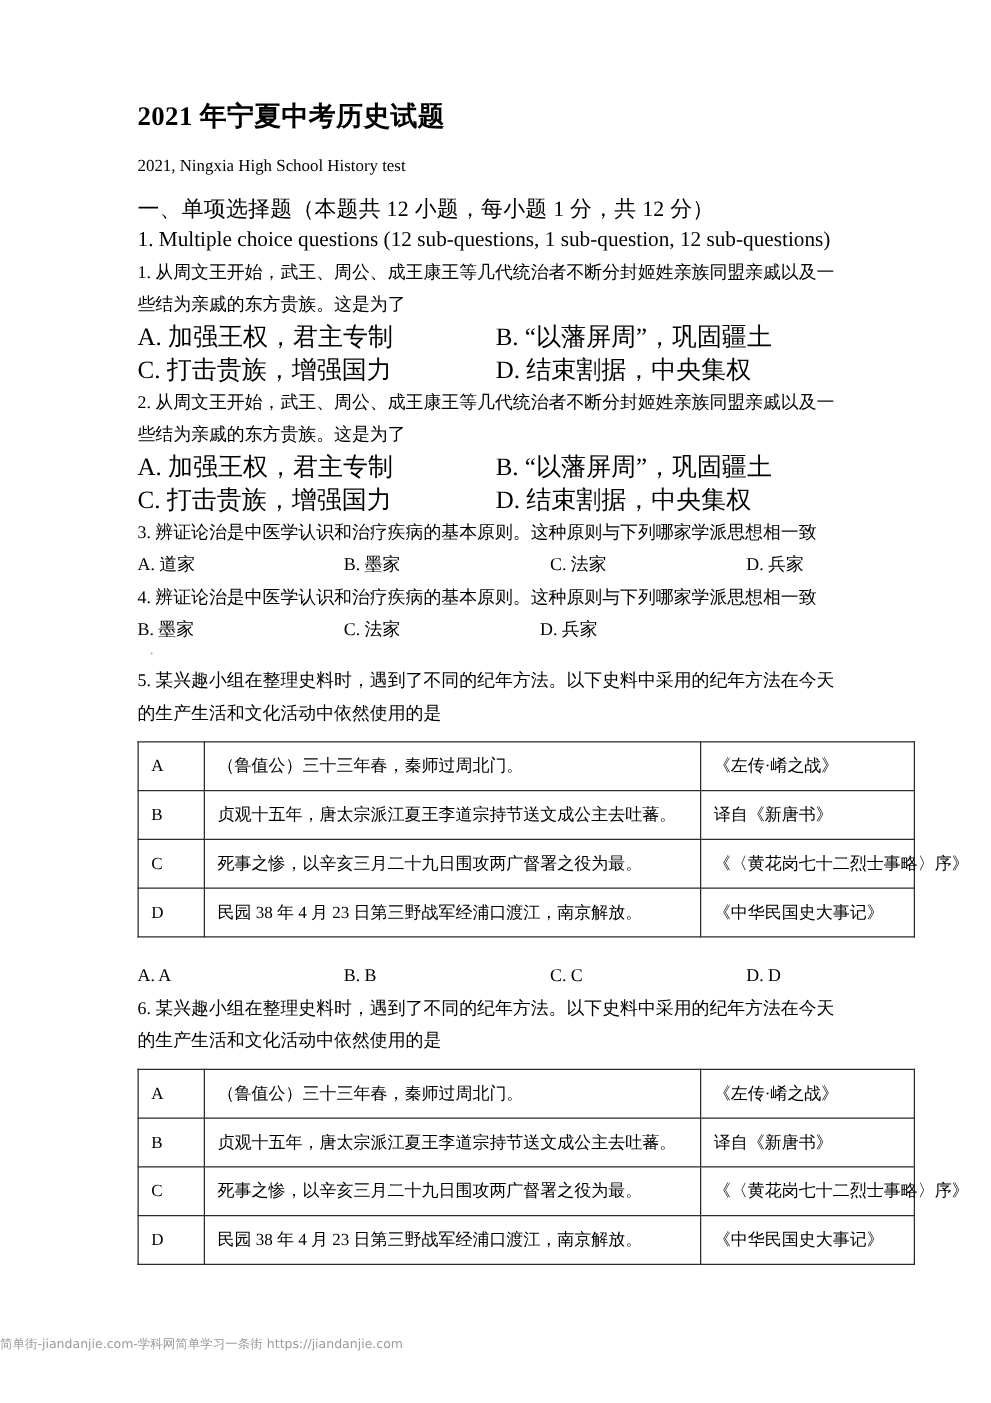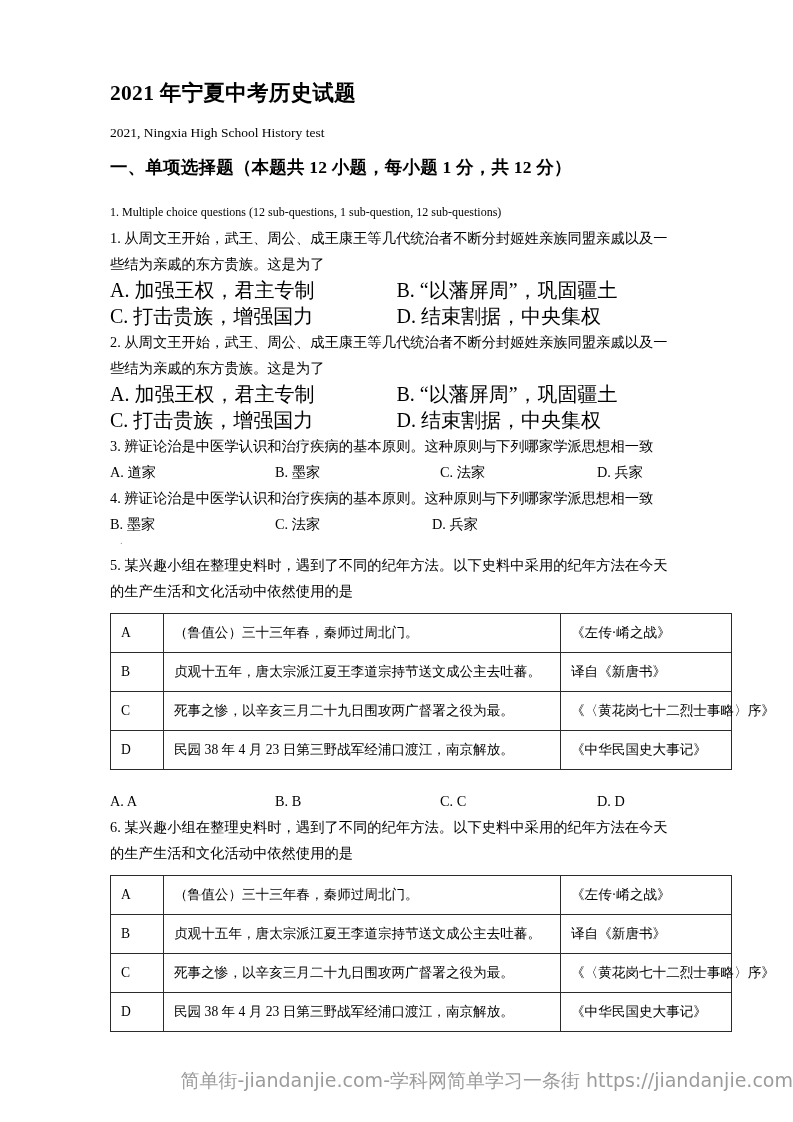--- a/index.html
+++ b/index.html
@@ -34,32 +34,31 @@
     padding-top: 78px;
   }
   .doc-subtitle {
     font-size: 13.5px;
     font-weight: normal;
     margin: 0;
     padding-top: 18px;
   }
   .section-heading {
     font-size: 17.5px;
-    font-weight: bold;
+    font-weight: normal;
     margin: 0;
     padding-top: 14px;
     letter-spacing: 0.2px;
   }
 
   
   .line {
-    font-size: 12px;
+    font-size: 17px;
     line-height: 26px;
     white-space: nowrap;
-    margin-top: 20px;
   }
   .qtext { font-size: 14.3px; line-height: 26px; }
 
   
   .opts2 {
     display: flex;
     font-size: 20px;
     line-height: 26px;
   }
   .opts2 .col { width: 50%; }
@@ -105,22 +104,22 @@
   
   .gap-sm { height: 8px; }
   .gap-md { height: 14px; }
 
   
   .footer {
     position: absolute;
     left: 0;
     top: 1068px;
     width: 793px;
-    text-align: right;
-    font-size: 19px;
+    text-align: left;
+    font-size: 10px;
     color: #9b9b9b;
     font-family: "DejaVu Sans", "Liberation Sans", sans-serif;
   }
 </style>
 </head>
 <body>
 
 <div class="page">
 
   <h1 class="doc-title">2021 年宁夏中考历史试题</h1>

